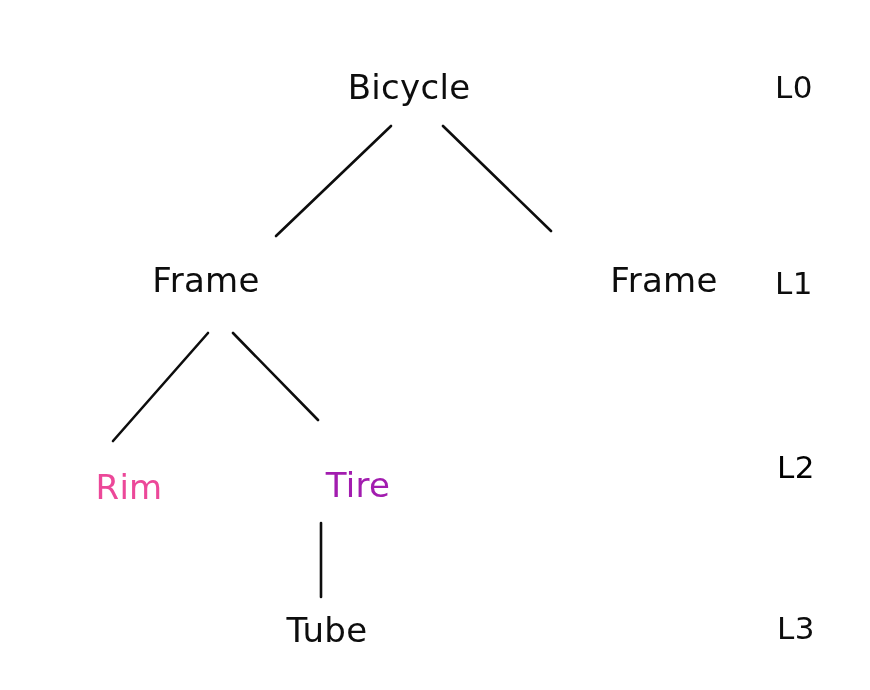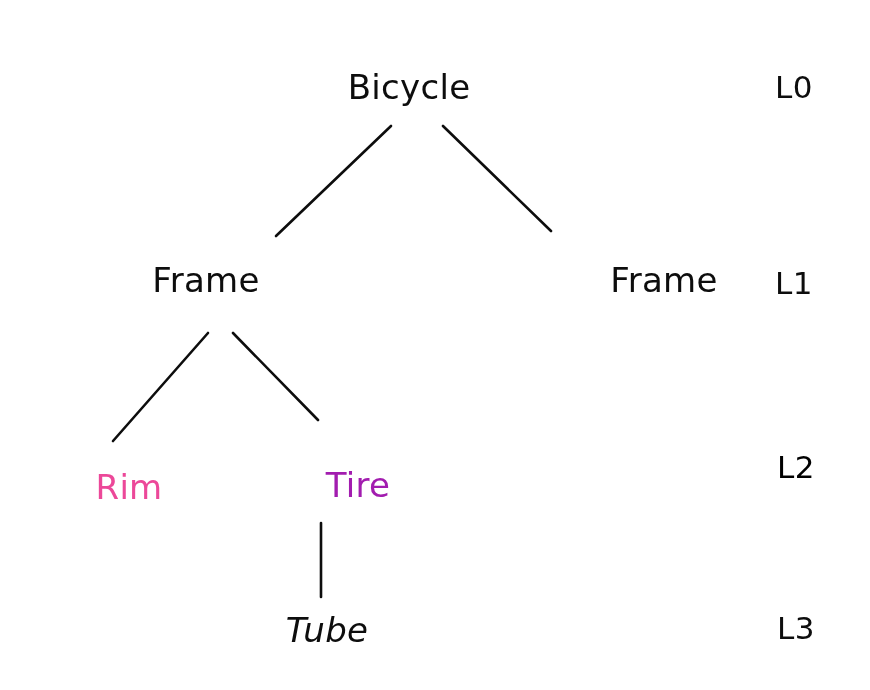--- a/index.html
+++ b/index.html
@@ -60,21 +60,21 @@
         <line x1="321" y1="523" x2="321" y2="597"></line>
       </g>
   </svg>
 
   <div id="nodes">
       <div class="node-label" style="left: 409px; top: 70px; color: rgb(13, 13, 13);">Bicycle</div>
       <div class="node-label" style="left: 206px; top: 263px; color: rgb(13, 13, 13);">Frame</div>
       <div class="node-label" style="left: 664px; top: 263px; color: rgb(13, 13, 13);">Frame</div>
       <div class="node-label" style="left: 129px; top: 470px; color: #ec4899;">Rim</div>
       <div class="node-label" style="left: 330px; top: 468px; color: #a21caf; margin-left: 28px;">Tire</div>
-      <div class="node-label" style="left: 327px; top: 613px; color: rgb(13, 13, 13); font-style: italic;">Tube</div>
+      <div class="node-label" style="left: 327px; top: 613px; color: rgb(13, 13, 13);">Tube</div>
     </div>
   <div id="levels">
       <div class="level-label" style="left: 794px; top: 72px; color: rgb(13, 13, 13);">L0</div>
       <div class="level-label" style="left: 794px; top: 268px; color: rgb(13, 13, 13);">L1</div>
       <div class="level-label" style="left: 796px; top: 452px; color: #000000;">L2</div>
       <div class="level-label" style="left: 796px; top: 613px; color: rgb(13, 13, 13);">L3</div>
     </div>
 
 </div>
 

